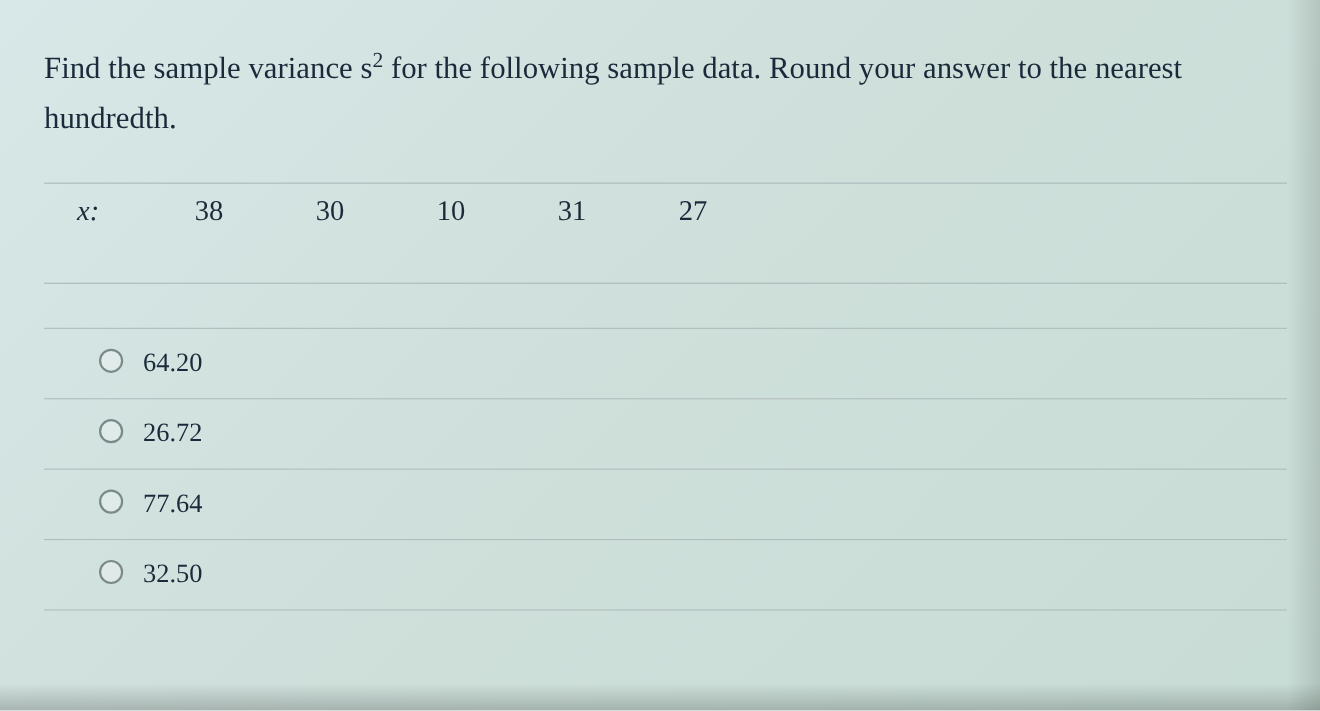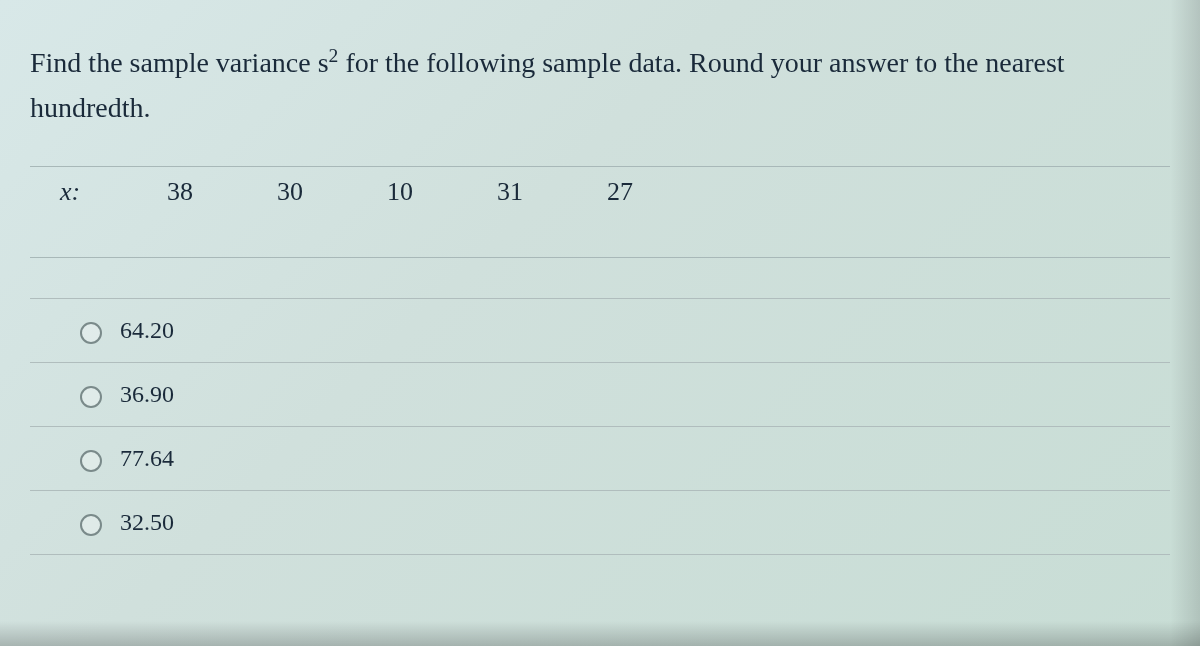--- a/index.html
+++ b/index.html
@@ -5,21 +5,21 @@
     * { margin: 0; padding: 0; box-sizing: border-box; }
     body {
       width: 1200px;
       height: 646px;
       background: linear-gradient(135deg, #d8e8e8 0%, #d0e0dc 40%, #c8ddd5 100%);
       font-family: Georgia, 'Times New Roman', serif;
       overflow: hidden;
       position: relative;
     }
     .page {
-      padding: 40px 30px 0 30px;
+      padding: 40px 30px 0 40px;
     }
     .question-text {
       font-size: 28px;
       color: #1a2a3a;
       line-height: 1.6;
       margin-bottom: 35px;
     }
     .data-row {
       display: flex;
       align-items: center;
@@ -37,21 +37,21 @@
     }
     .data-value {
       min-width: 40px;
       text-align: center;
     }
     .answers {
       border-top: 1px solid #b0bdbd;
     }
     .answer-row {
       display: flex;
-      align-items: flex-end;
+      align-items: flex-start;
       gap: 18px;
       padding: 18px 30px 18px 50px;
       border-bottom: 1px solid #b0bdbd;
       cursor: pointer;
     }
     .radio {
       width: 22px;
       height: 22px;
       border-radius: 50%;
       border: 2px solid #7a8a8a;
@@ -99,21 +99,21 @@
     <span class="data-value">27</span>
   </div>
 
   <div class="answers">
     <div class="answer-row">
       <div class="radio"></div>
       <span class="answer-label">64.20</span>
     </div>
     <div class="answer-row">
       <div class="radio"></div>
-      <span class="answer-label">36.90</span>
+      <span class="answer-label">26.72</span>
     </div>
     <div class="answer-row">
       <div class="radio"></div>
       <span class="answer-label">77.64</span>
     </div>
     <div class="answer-row">
       <div class="radio"></div>
       <span class="answer-label">32.50</span>
     </div>
   </div>

